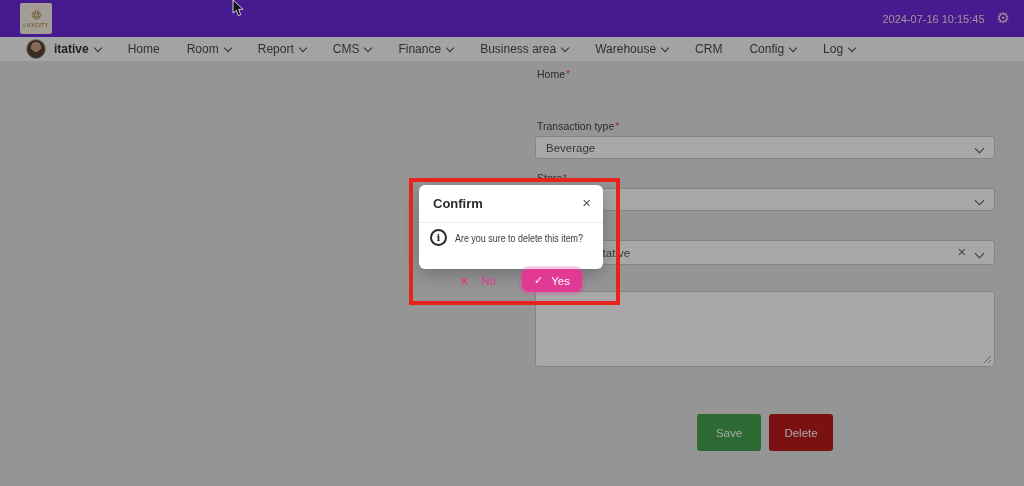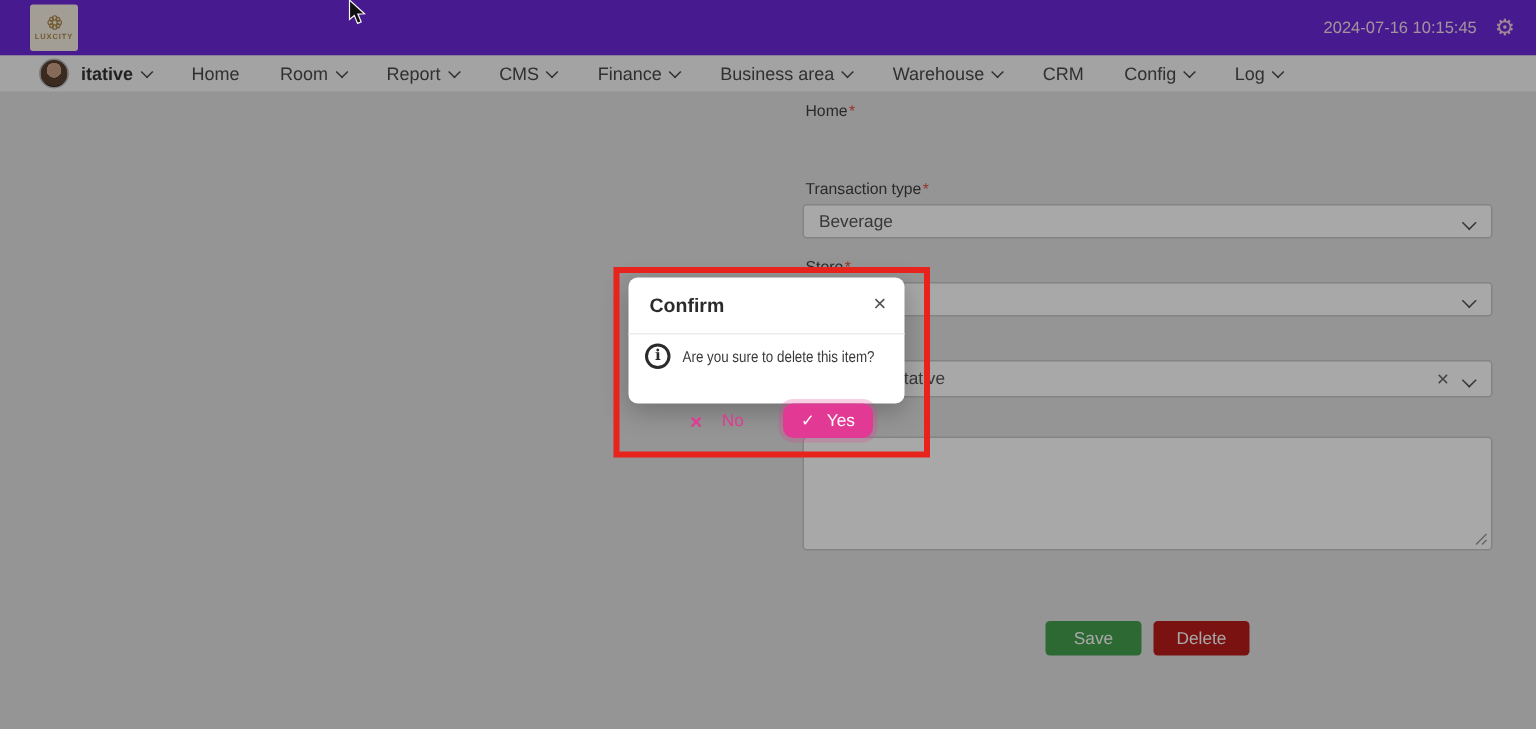--- a/index.html
+++ b/index.html
@@ -36,21 +36,21 @@
   .select { position:absolute; left:535px; width:460px; height:23px; background:#fff; border:1px solid #c8c8c8; border-radius:3px;
             display:flex; align-items:center; font-size:11.5px; color:#555; z-index:2; cursor:pointer; }
   .select .val { margin-left:10px; white-space:nowrap; }
   .sel-chev { position:absolute; right:11px; top:8px; width:7px; height:7px; border-right:1.7px solid #555; border-bottom:1.7px solid #555;
               transform:rotate(45deg); }
   .clear-x { position:absolute; right:28px; top:3px; font-size:14px; color:#666; line-height:17px; }
   .textarea { position:absolute; left:535px; top:291px; width:460px; height:76px; background:#fff; border:1px solid #c8c8c8;
               border-radius:3px; z-index:2; }
   .resize-grip { position:absolute; right:2px; bottom:2px; }
 
-  .btn { position:absolute; top:414px; width:64px; height:23px; border:none; border-radius:3px; color:#fff; font-size:11.5px;
+  .btn { position:absolute; top:414px; width:64px; height:37px; border:none; border-radius:3px; color:#fff; font-size:11.5px;
          font-family:inherit; cursor:pointer; z-index:2; }
   .btn-save { left:697px; background:#43a04e; }
   .btn-delete { left:769px; background:#b91c1c; }
 
   
   .mask { position:absolute; inset:0; background:rgba(0,0,0,0.34); z-index:5; }
 
   
   .modal { position:absolute; left:419px; top:185px; width:184px; height:84px; background:#fff; border-radius:6px;
            box-shadow:0 5px 18px rgba(0,0,0,0.25); z-index:10; }

